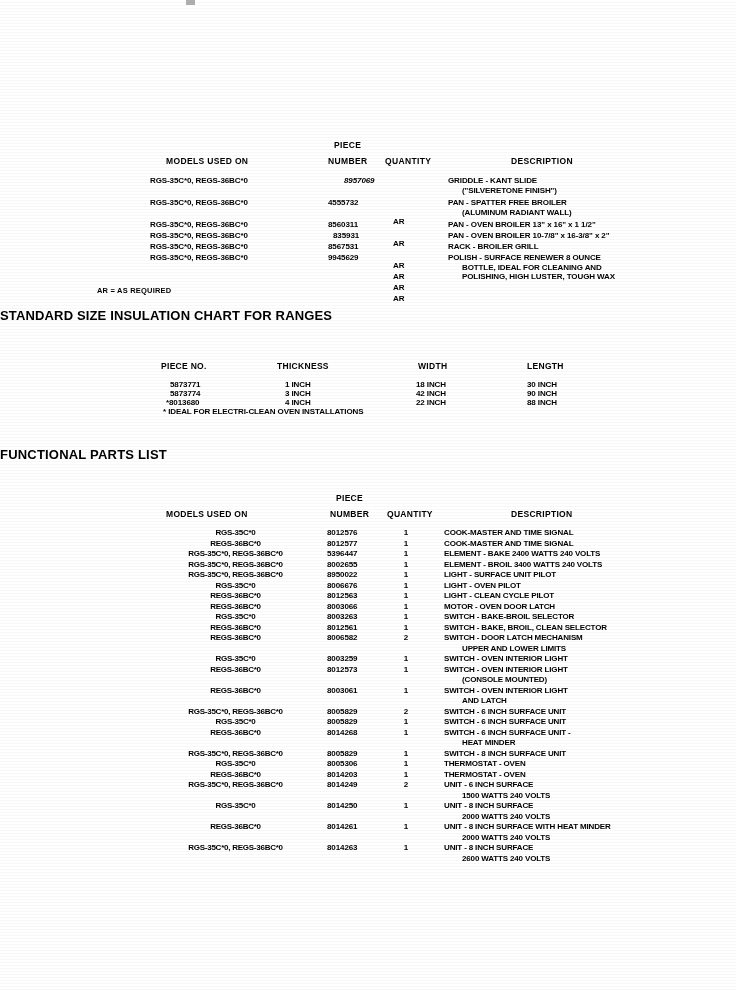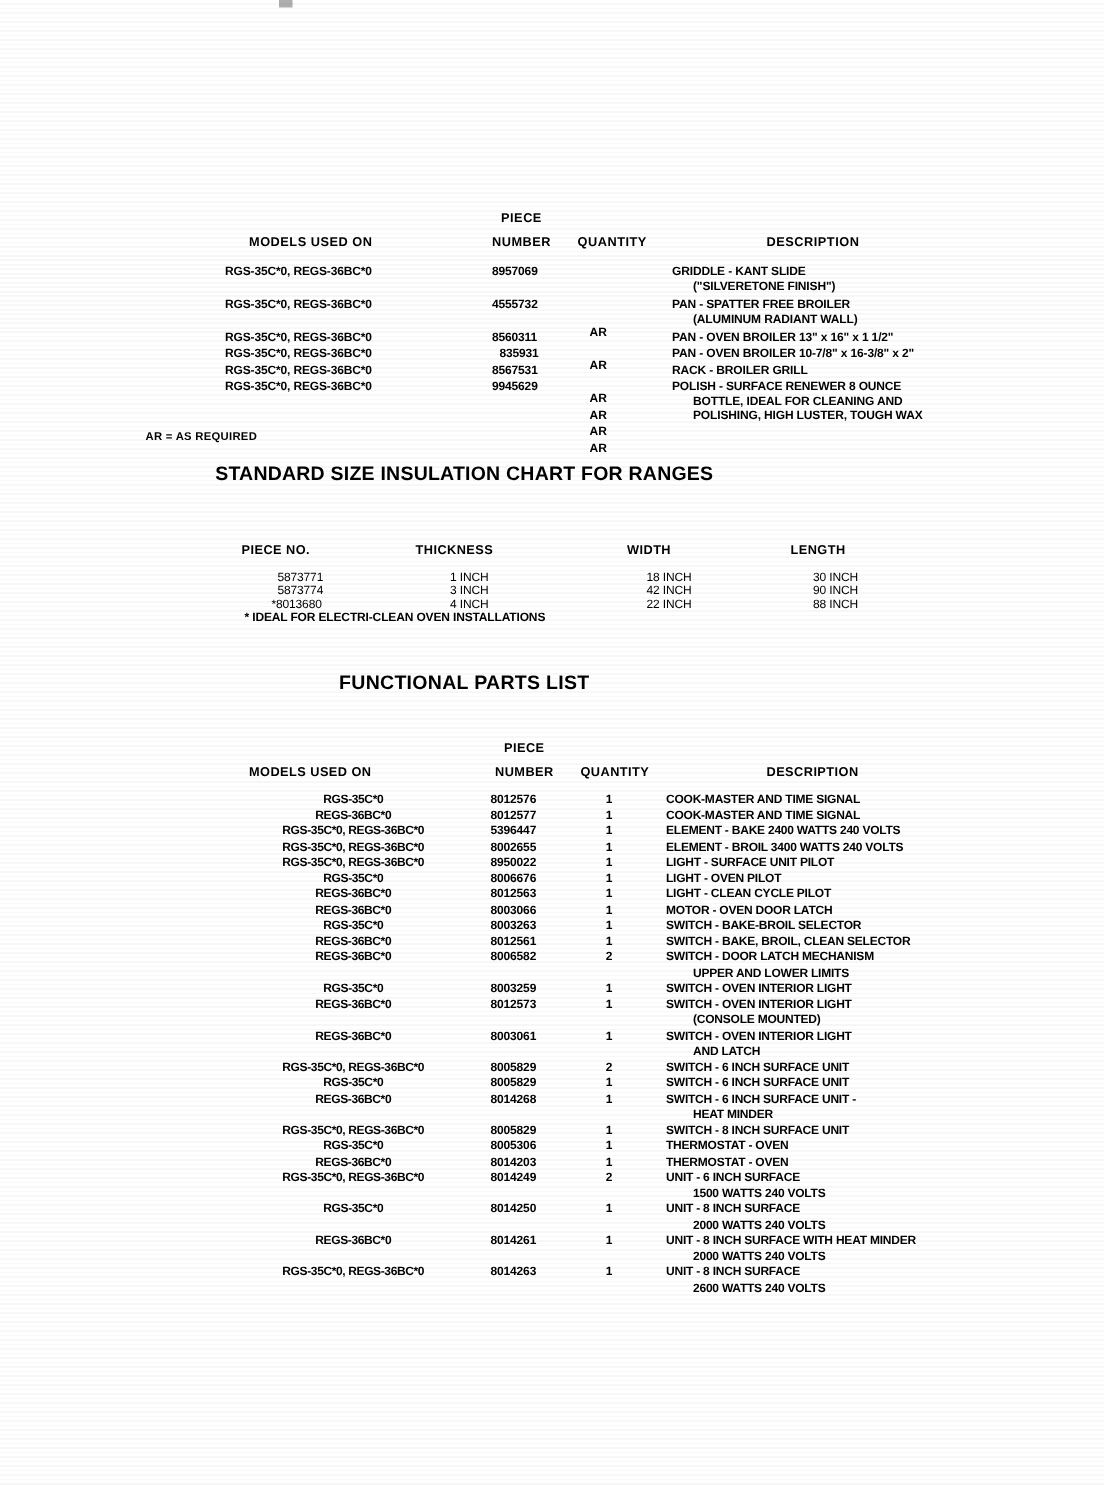--- a/index.html
+++ b/index.html
@@ -57,29 +57,28 @@
     letter-spacing: .2px;
   }
 
   
   .section-title {
     position: absolute;
     font-size: 13px;
     font-weight: bold;
     letter-spacing: .2px;
     white-space: pre;
-    text-align: center;
     width: 619px;
     left: 0;
   }
   .section-title.t-ins { letter-spacing: .15px; }
 
   
   .ins-hdr { position: absolute; font-size: 8.5px; font-weight: bold; letter-spacing: .3px; white-space: pre; }
-  .ins-cell { position: absolute; font-size: 8px; font-weight: normal; white-space: pre; line-height: 9.4px; letter-spacing: -0.1px; margin-left: 15px; }
+  .ins-cell { position: absolute; font-size: 8px; font-weight: bold; white-space: pre; line-height: 9.4px; letter-spacing: -0.1px; }
   .ins-foot { position: absolute; font-size: 8px; font-weight: bold; white-space: pre; letter-spacing: -0.1px; }
 
   
   .fp-hdr { position: absolute; font-size: 8.5px; font-weight: bold; letter-spacing: .3px; white-space: pre; }
 
   .fp-col-models { position: absolute; left: 148px; top: 528px; width: 175px; font-size: 8px; font-weight: bold; letter-spacing: -0.25px; text-align: center; }
   .fp-col-piece  { position: absolute; left: 327px; top: 528px; width: 60px;  font-size: 8px; font-weight: bold; letter-spacing: -0.1px; }
   .fp-col-qty    { position: absolute; left: 392px; top: 528px; width: 28px;  font-size: 8px; font-weight: bold; text-align: center; }
   .fp-col-desc   { position: absolute; left: 444px; top: 528px; width: 292px; font-size: 8px; font-weight: bold; letter-spacing: -0.15px; }
 
@@ -117,21 +116,21 @@
 
   <div class="t1">
 
     <div class="hdr" style="left:166px; top:156px;">MODELS USED ON</div>
     <div class="hdr" style="left:334px; top:140px;">PIECE</div>
     <div class="hdr" style="left:328px; top:156px;">NUMBER</div>
     <div class="hdr" style="left:385px; top:156px;">QUANTITY</div>
     <div class="hdr" style="left:511px; top:156px;">DESCRIPTION</div>
 
     <div class="row-models" style="left:150px; top:176px;">RGS-35C*0, REGS-36BC*0</div>
-    <div class="row-piece" style="left:328px; top:176px;">8957069</div>
+    <div class="row-piece" style="left:344px; top:176px;font-style:italic;">8957069</div>
     <div class="row-qty" style="left:393px; top:176px;">AR</div>
     <div class="row-desc" style="left:448px; top:176px;"><span>GRIDDLE - KANT SLIDE</span><span class="ind">("SILVERETONE FINISH")</span></div>
 
     <div class="row-models" style="left:150px; top:198px;">RGS-35C*0, REGS-36BC*0</div>
     <div class="row-piece" style="left:328px; top:198px;">4555732</div>
     <div class="row-qty" style="left:393px; top:198px;">AR</div>
     <div class="row-desc" style="left:448px; top:198px;"><span>PAN - SPATTER FREE BROILER</span><span class="ind">(ALUMINUM RADIANT WALL)</span></div>
 
     <div class="row-models" style="left:150px; top:220px;">RGS-35C*0, REGS-36BC*0</div>
     <div class="row-piece" style="left:328px; top:220px;">8560311</div>

